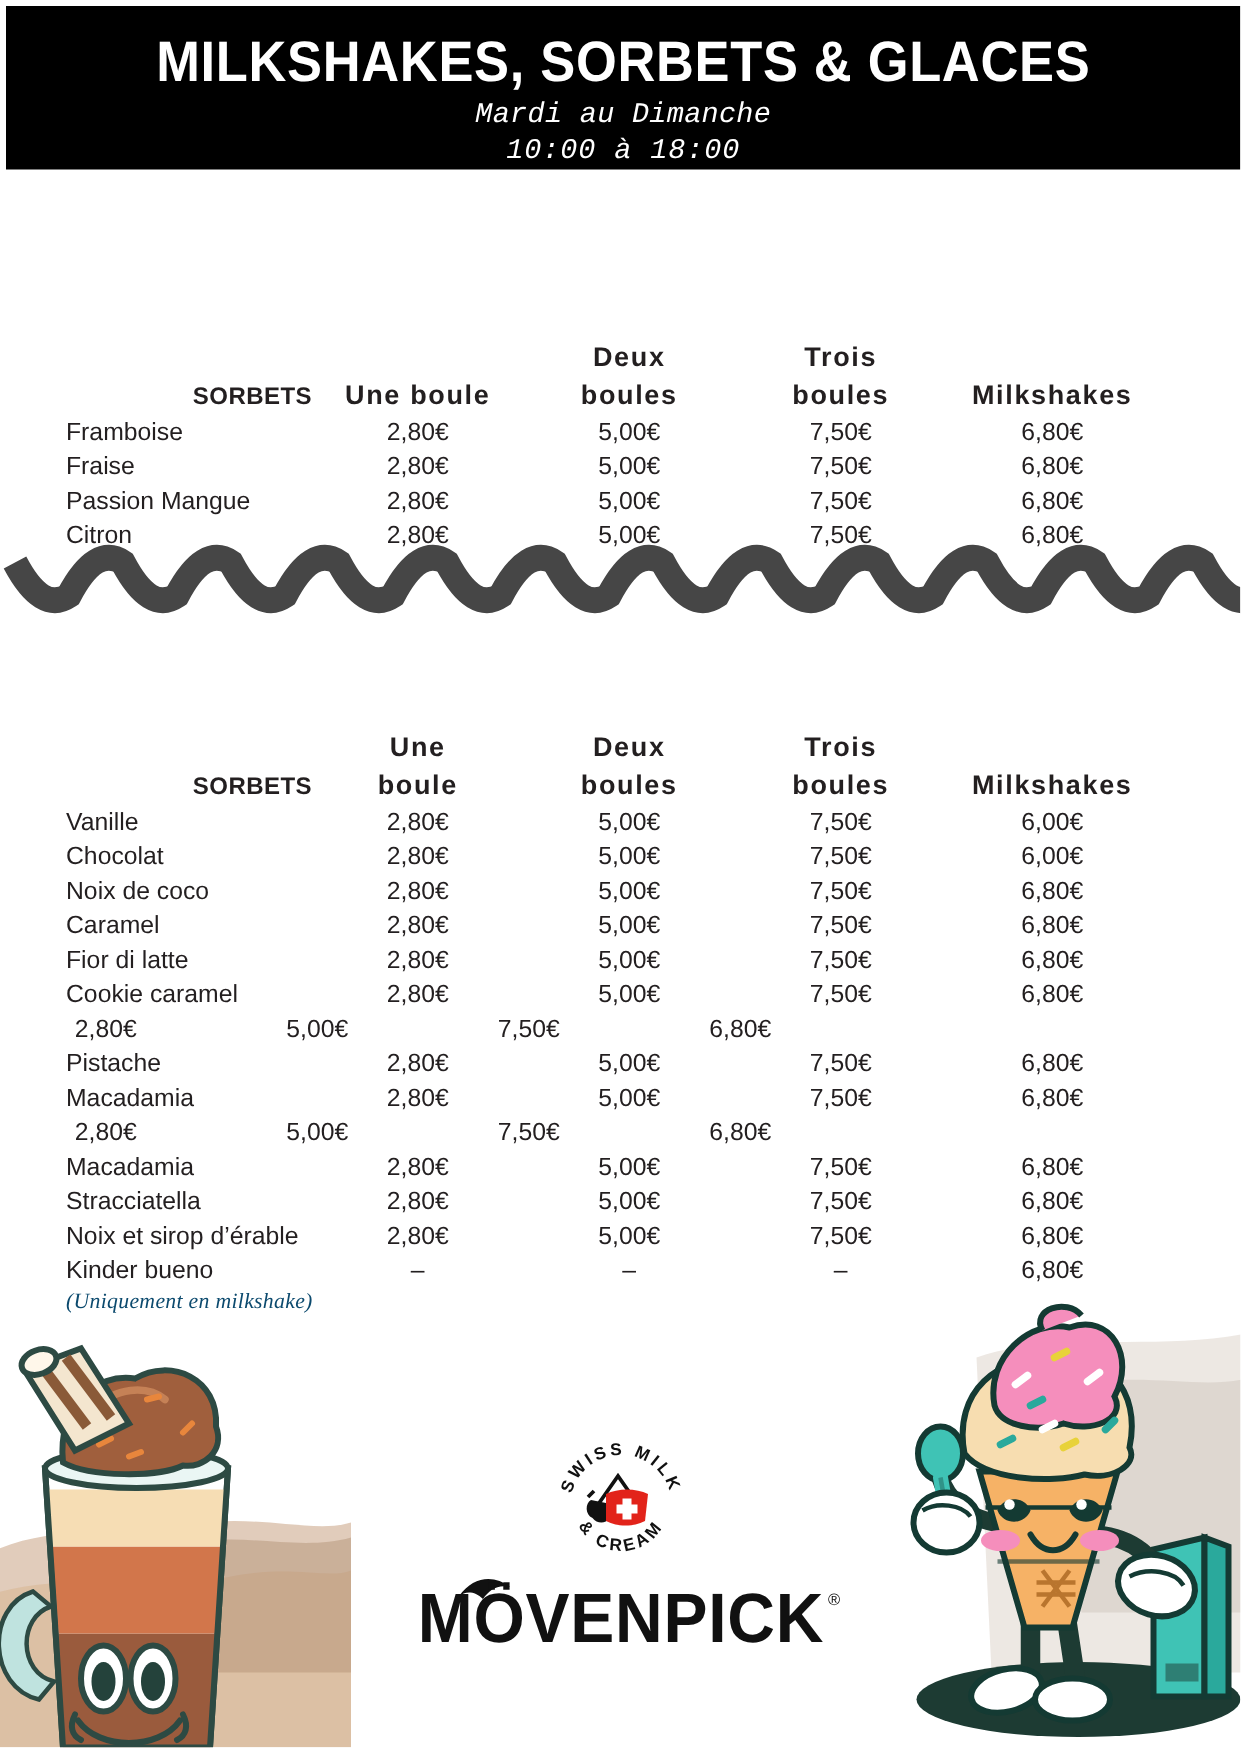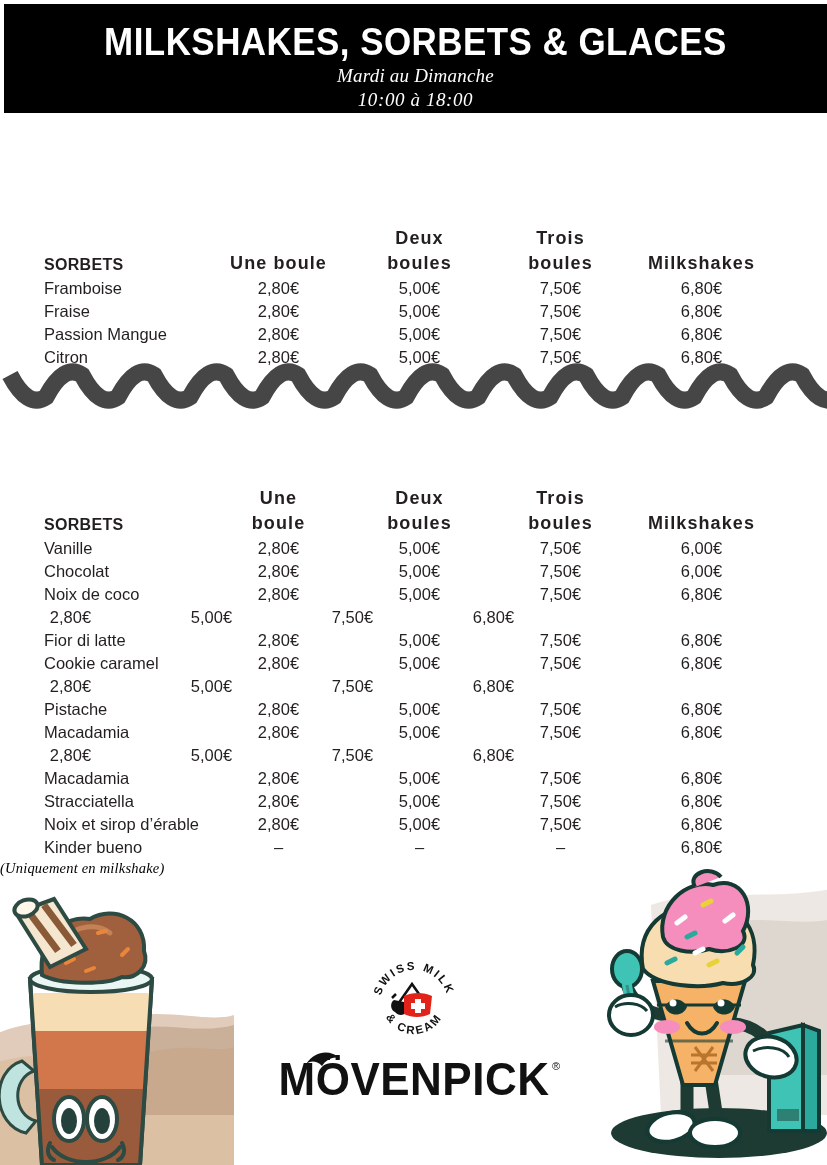--- a/index.html
+++ b/index.html
@@ -35,21 +35,21 @@
   .header-title {
     font-family: "Liberation Sans", sans-serif;
     font-weight: bold;
     font-size: 38px;
     letter-spacing: 0.5px;
     line-height: 44px;
     transform: scaleX(0.92);
     white-space: nowrap;
   }
   .header-sub {
-    font-family: Liberation Serif, serif;
+    font-family: Liberation Mono, monospace;
     font-style: italic;
     font-size: 19px;
     line-height: 24px;
     letter-spacing: 0.2px;
   }
   .header-sub.second { letter-spacing: 0.6px; }
 
   
   .menu-table {
     position: absolute;
@@ -71,43 +71,45 @@
     padding-left: 44px;
     font-size: 16.5px;
     color: #231f20;
     line-height: 22px;
     white-space: nowrap;
   }
   .c-name.section {
     font-weight: bold;
     font-size: 16px;
     letter-spacing: 0.3px;
+    text-align: right;
   }
   .c-price {
     width: 141px;
     text-align: center;
     font-size: 16.5px;
     color: #231f20;
     line-height: 22px;
   }
   .c-price.header-cell {
     font-weight: bold;
     font-size: 18px;
     letter-spacing: 1.1px;
     line-height: 25px;
     color: #231f20;
     margin-top: 48px;
   }
   .two-line { display: block; }
 
   .note {
+    padding-left: 44px;
     font-family: "Liberation Serif", serif;
     font-style: italic;
     font-size: 14.5px;
-    color: #000000;
+    color: #0c4a6e;
     line-height: 20px;
     letter-spacing: 0.2px;
   }
 
   
   .wave-divider {
     position: absolute;
     left: 0;
     top: 358px;
     width: 827px;
@@ -233,20 +235,21 @@
           <div class="c-price">6,00€</div>
         </div>
         <div class="t-row">
           <div class="c-name">Noix de coco</div>
           <div class="c-price">2,80€</div>
           <div class="c-price">5,00€</div>
           <div class="c-price">7,50€</div>
           <div class="c-price">6,80€</div>
         </div>
         <div class="t-row">
+          <div class="c-name">Caramel</div>
           <div class="c-price">2,80€</div>
           <div class="c-price">5,00€</div>
           <div class="c-price">7,50€</div>
           <div class="c-price">6,80€</div>
         </div>
         <div class="t-row">
           <div class="c-name">Fior di latte</div>
           <div class="c-price">2,80€</div>
           <div class="c-price">5,00€</div>
           <div class="c-price">7,50€</div>

